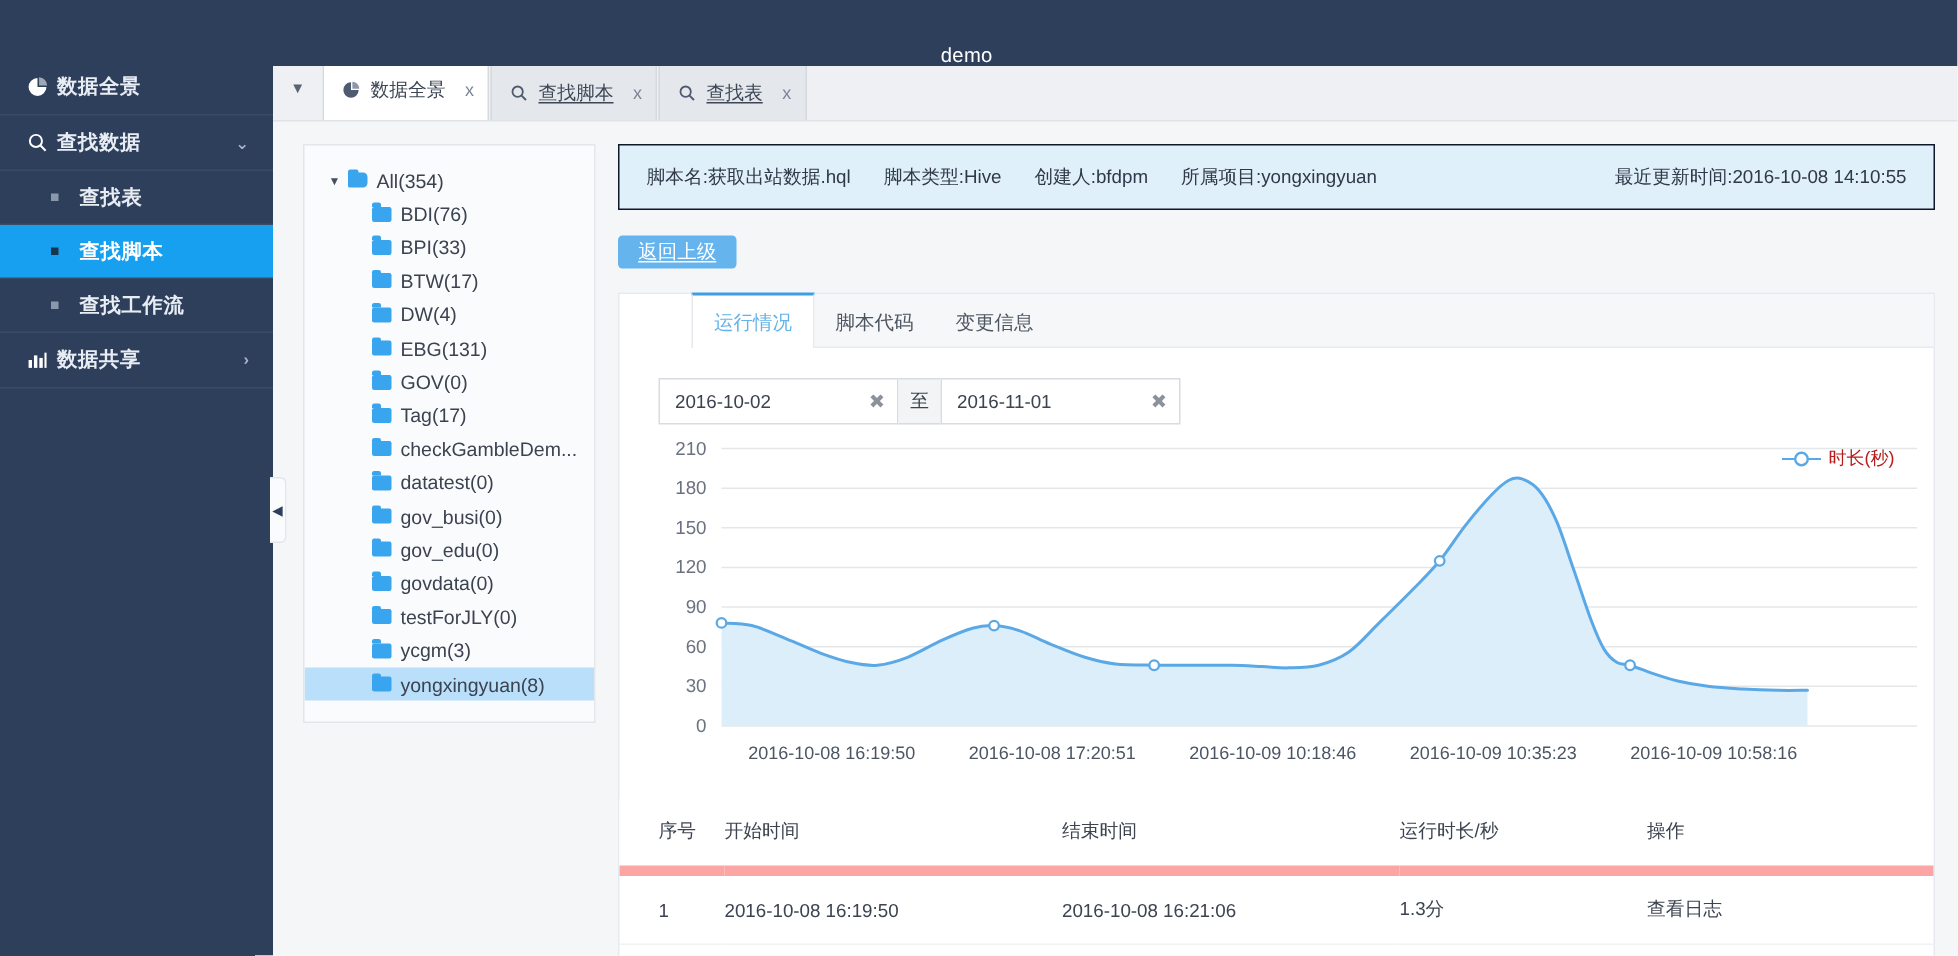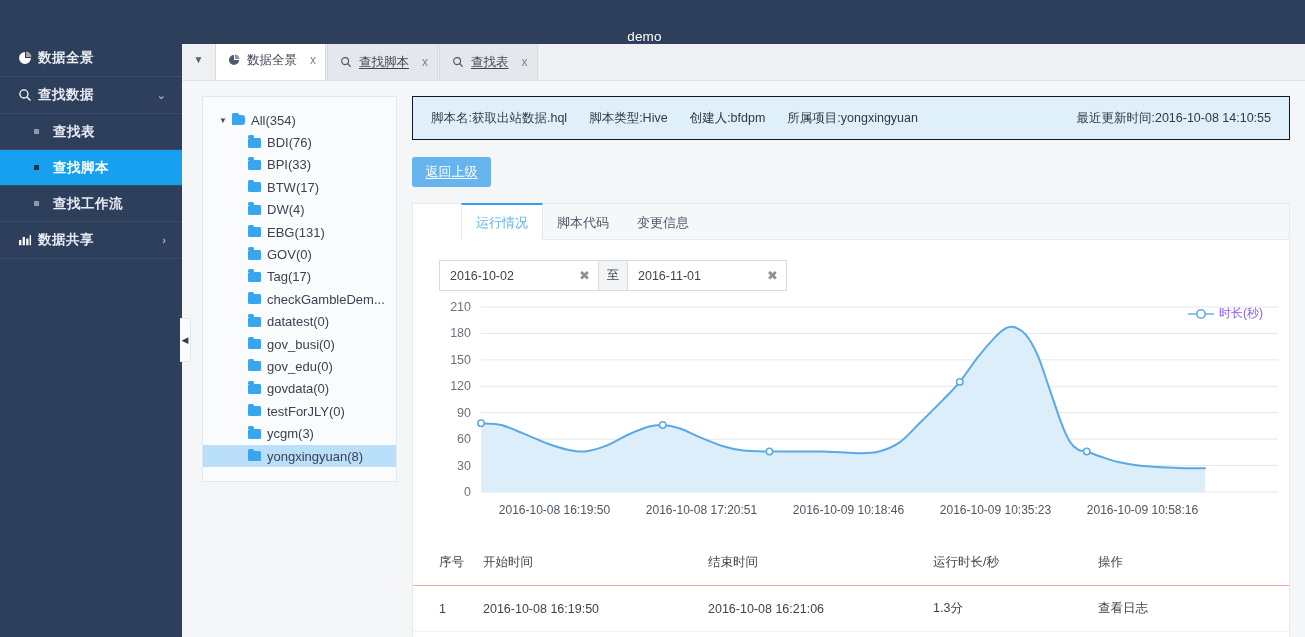--- a/index.html
+++ b/index.html
@@ -117,21 +117,21 @@
   .info-bar {
     height: 44px; background: #dff0fa; border: 1px solid #0f172a;
     display: flex; align-items: center; padding: 0 18px;
     font-size: 12.5px; color: #30384a;
   }
   .info-left { display: flex; gap: 22px; }
   .info-right { margin-left: auto; }
 
   .btn-back {
     margin-top: 17px; display: inline-flex; align-items: center; justify-content: center;
-    width: 79px; height: 30px; background: #65b4ee; color: #ffffff;
+    width: 79px; height: 22px; background: #65b4ee; color: #ffffff;
     font-size: 13px; border: none; border-radius: 3px; cursor: pointer;
     text-decoration: underline; text-underline-offset: 2px;
   }
 
   .card {
     margin-top: 16px; background: #ffffff; border: 1px solid #e6e9ed;
     height: 447px; position: relative;
   }
   .inner-tabs {
     height: 36px; background: #f6f7f9; border-bottom: 1px solid #e6e9ed;
@@ -157,29 +157,29 @@
   .date-sep {
     width: 28px; height: 31px; border: 1px solid #d8dce1; border-left: none; border-right: none;
     background: #f3f4f6; display: flex; align-items: center; justify-content: center;
     font-size: 12.5px; color: #3c4450;
   }
 
   
   .chart-wrap { position: relative; width: 100%; height: 235px; margin-top: 6px; }
   .legend {
     position: absolute; right: 26px; top: 8px; display: flex; align-items: center; gap: 5px;
-    font-size: 12px; color: #8b5cf6;
+    font-size: 12px; color: #b91c1c;
   }
   .legend .marker { display: inline-flex; }
 
   
   .rtable { width: 100%; margin-top: 8px; border-collapse: collapse; }
   .rtable th {
     text-align: left; font-size: 12.5px; font-weight: normal; color: #3d4450;
-    padding: 14px 0 14px 0; border-bottom: 1px solid #fca5a5; background: #ffffff;
+    padding: 14px 0 14px 0; border-bottom: 7px solid #fca5a5; background: #ffffff;
   }
   .rtable td {
     font-size: 12.5px; color: #3d4450; padding: 14px 0; border-bottom: 1px solid #f0f2f4;
   }
   .rtable th:nth-child(1), .rtable td:nth-child(1) { padding-left: 26px; width: 70px; }
   .rtable th:nth-child(2), .rtable td:nth-child(2) { width: 225px; }
   .rtable th:nth-child(3), .rtable td:nth-child(3) { width: 225px; }
   .rtable th:nth-child(4), .rtable td:nth-child(4) { width: 165px; }
   .link { color: #3d9ee5; cursor: pointer; }
 </style>

